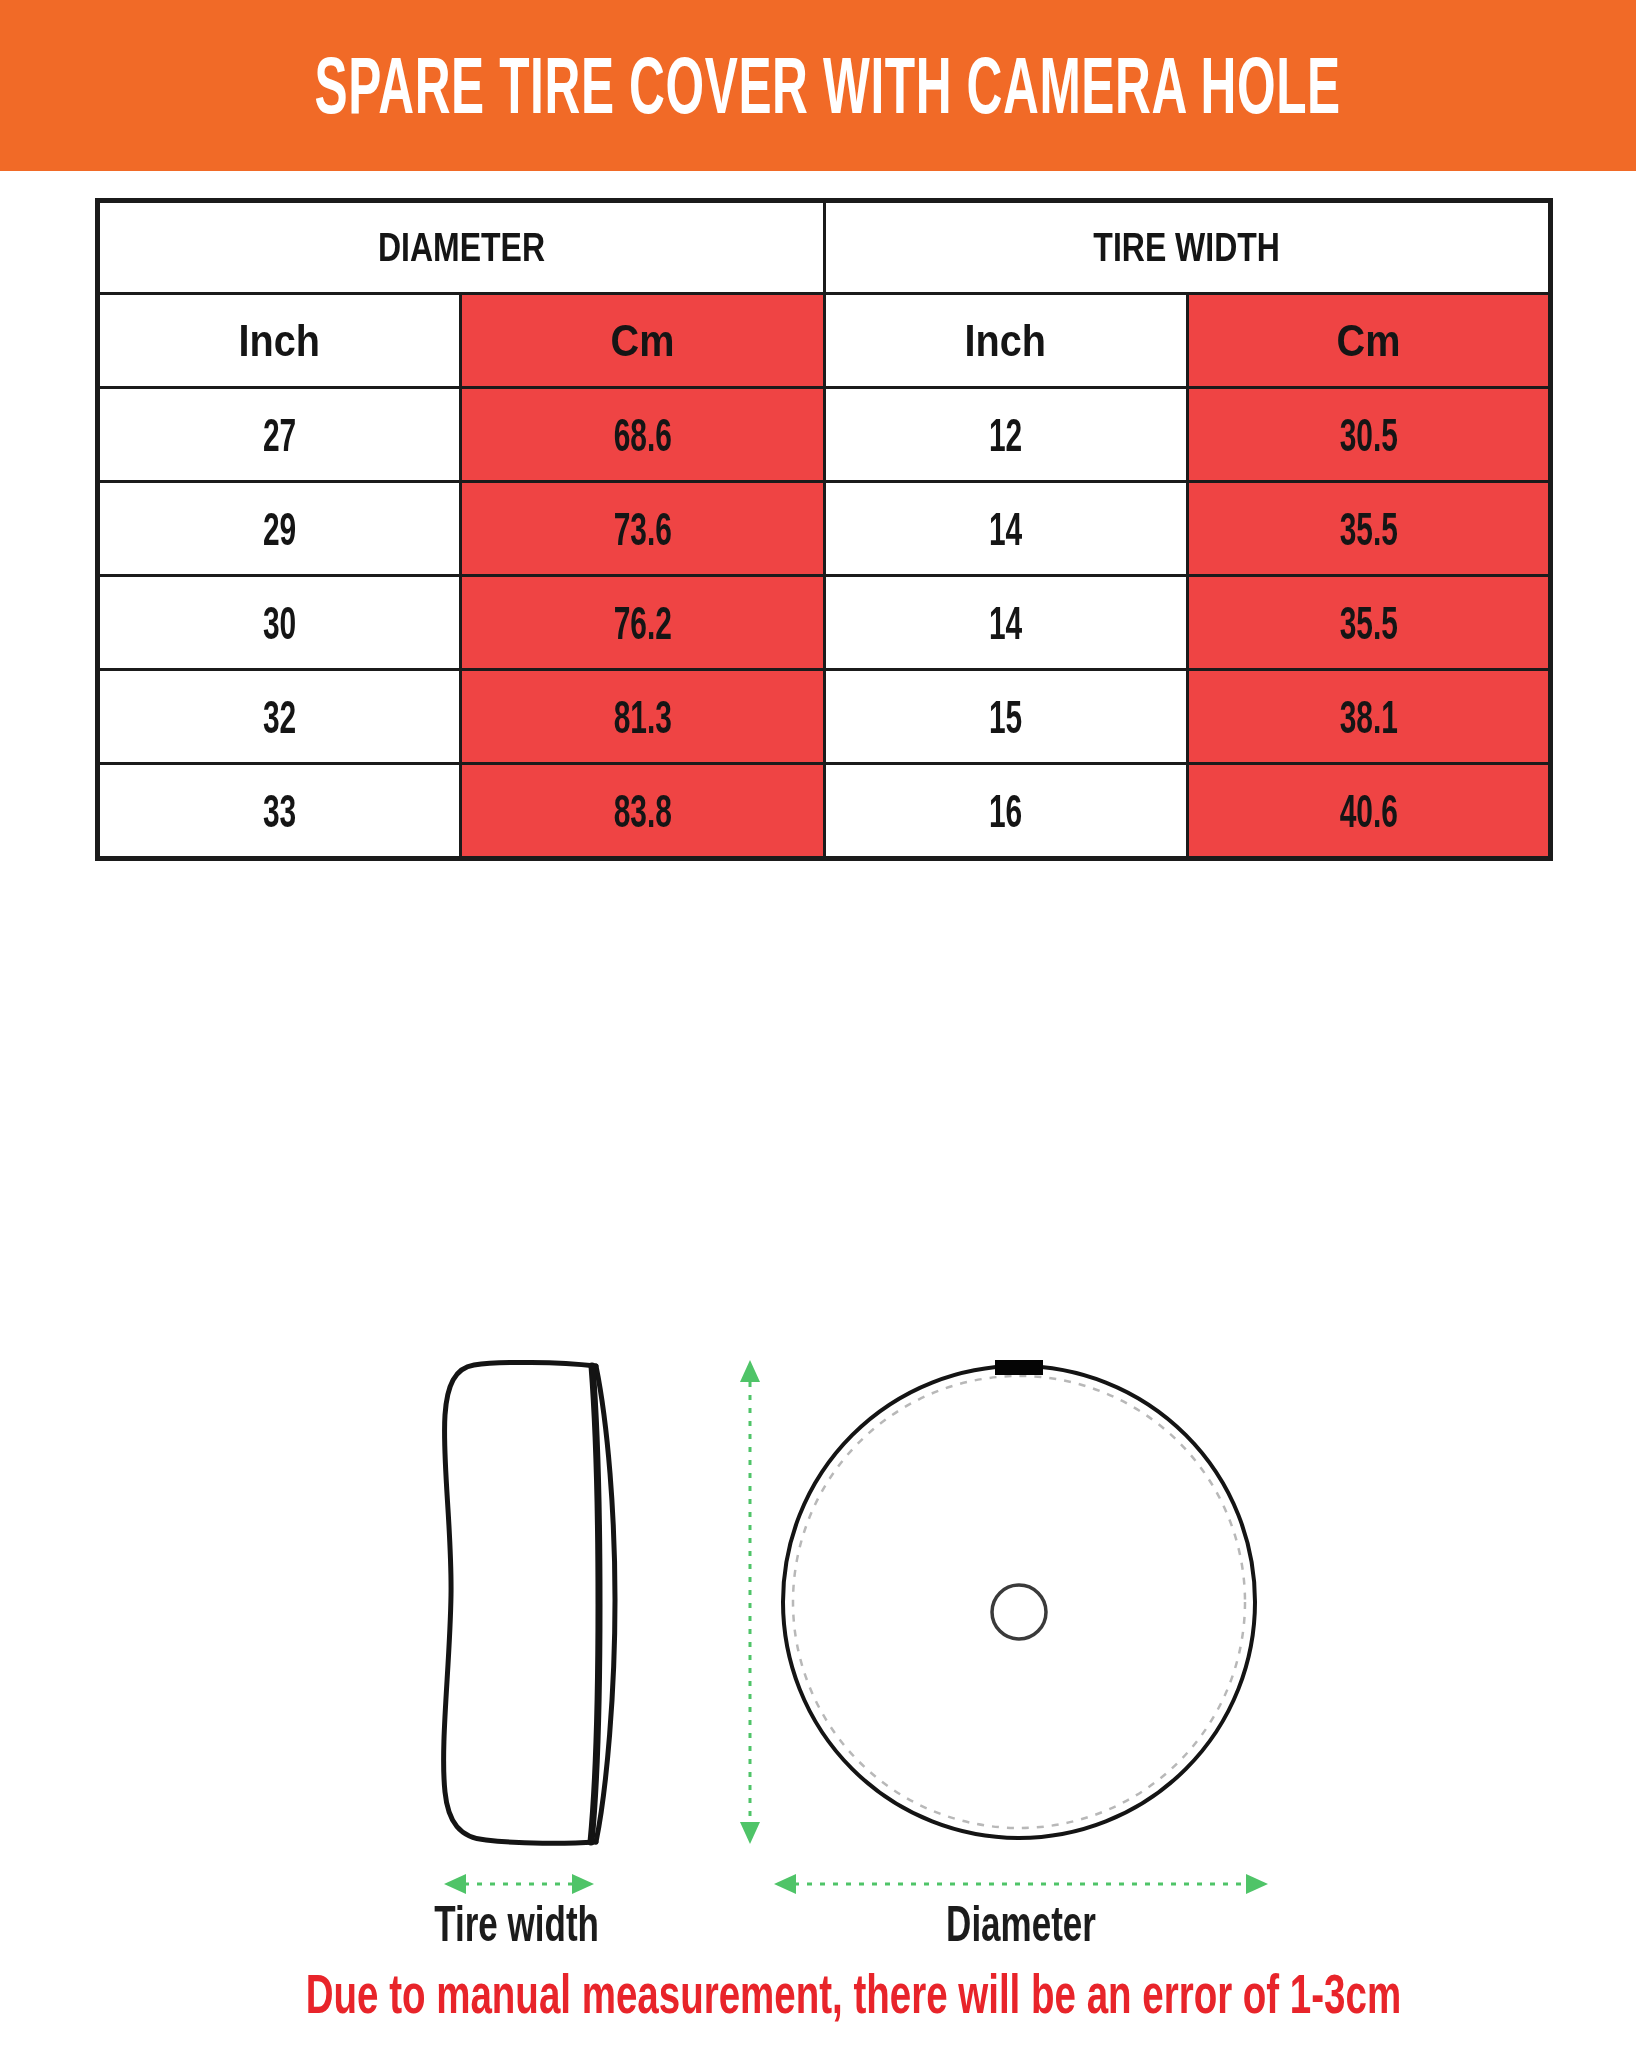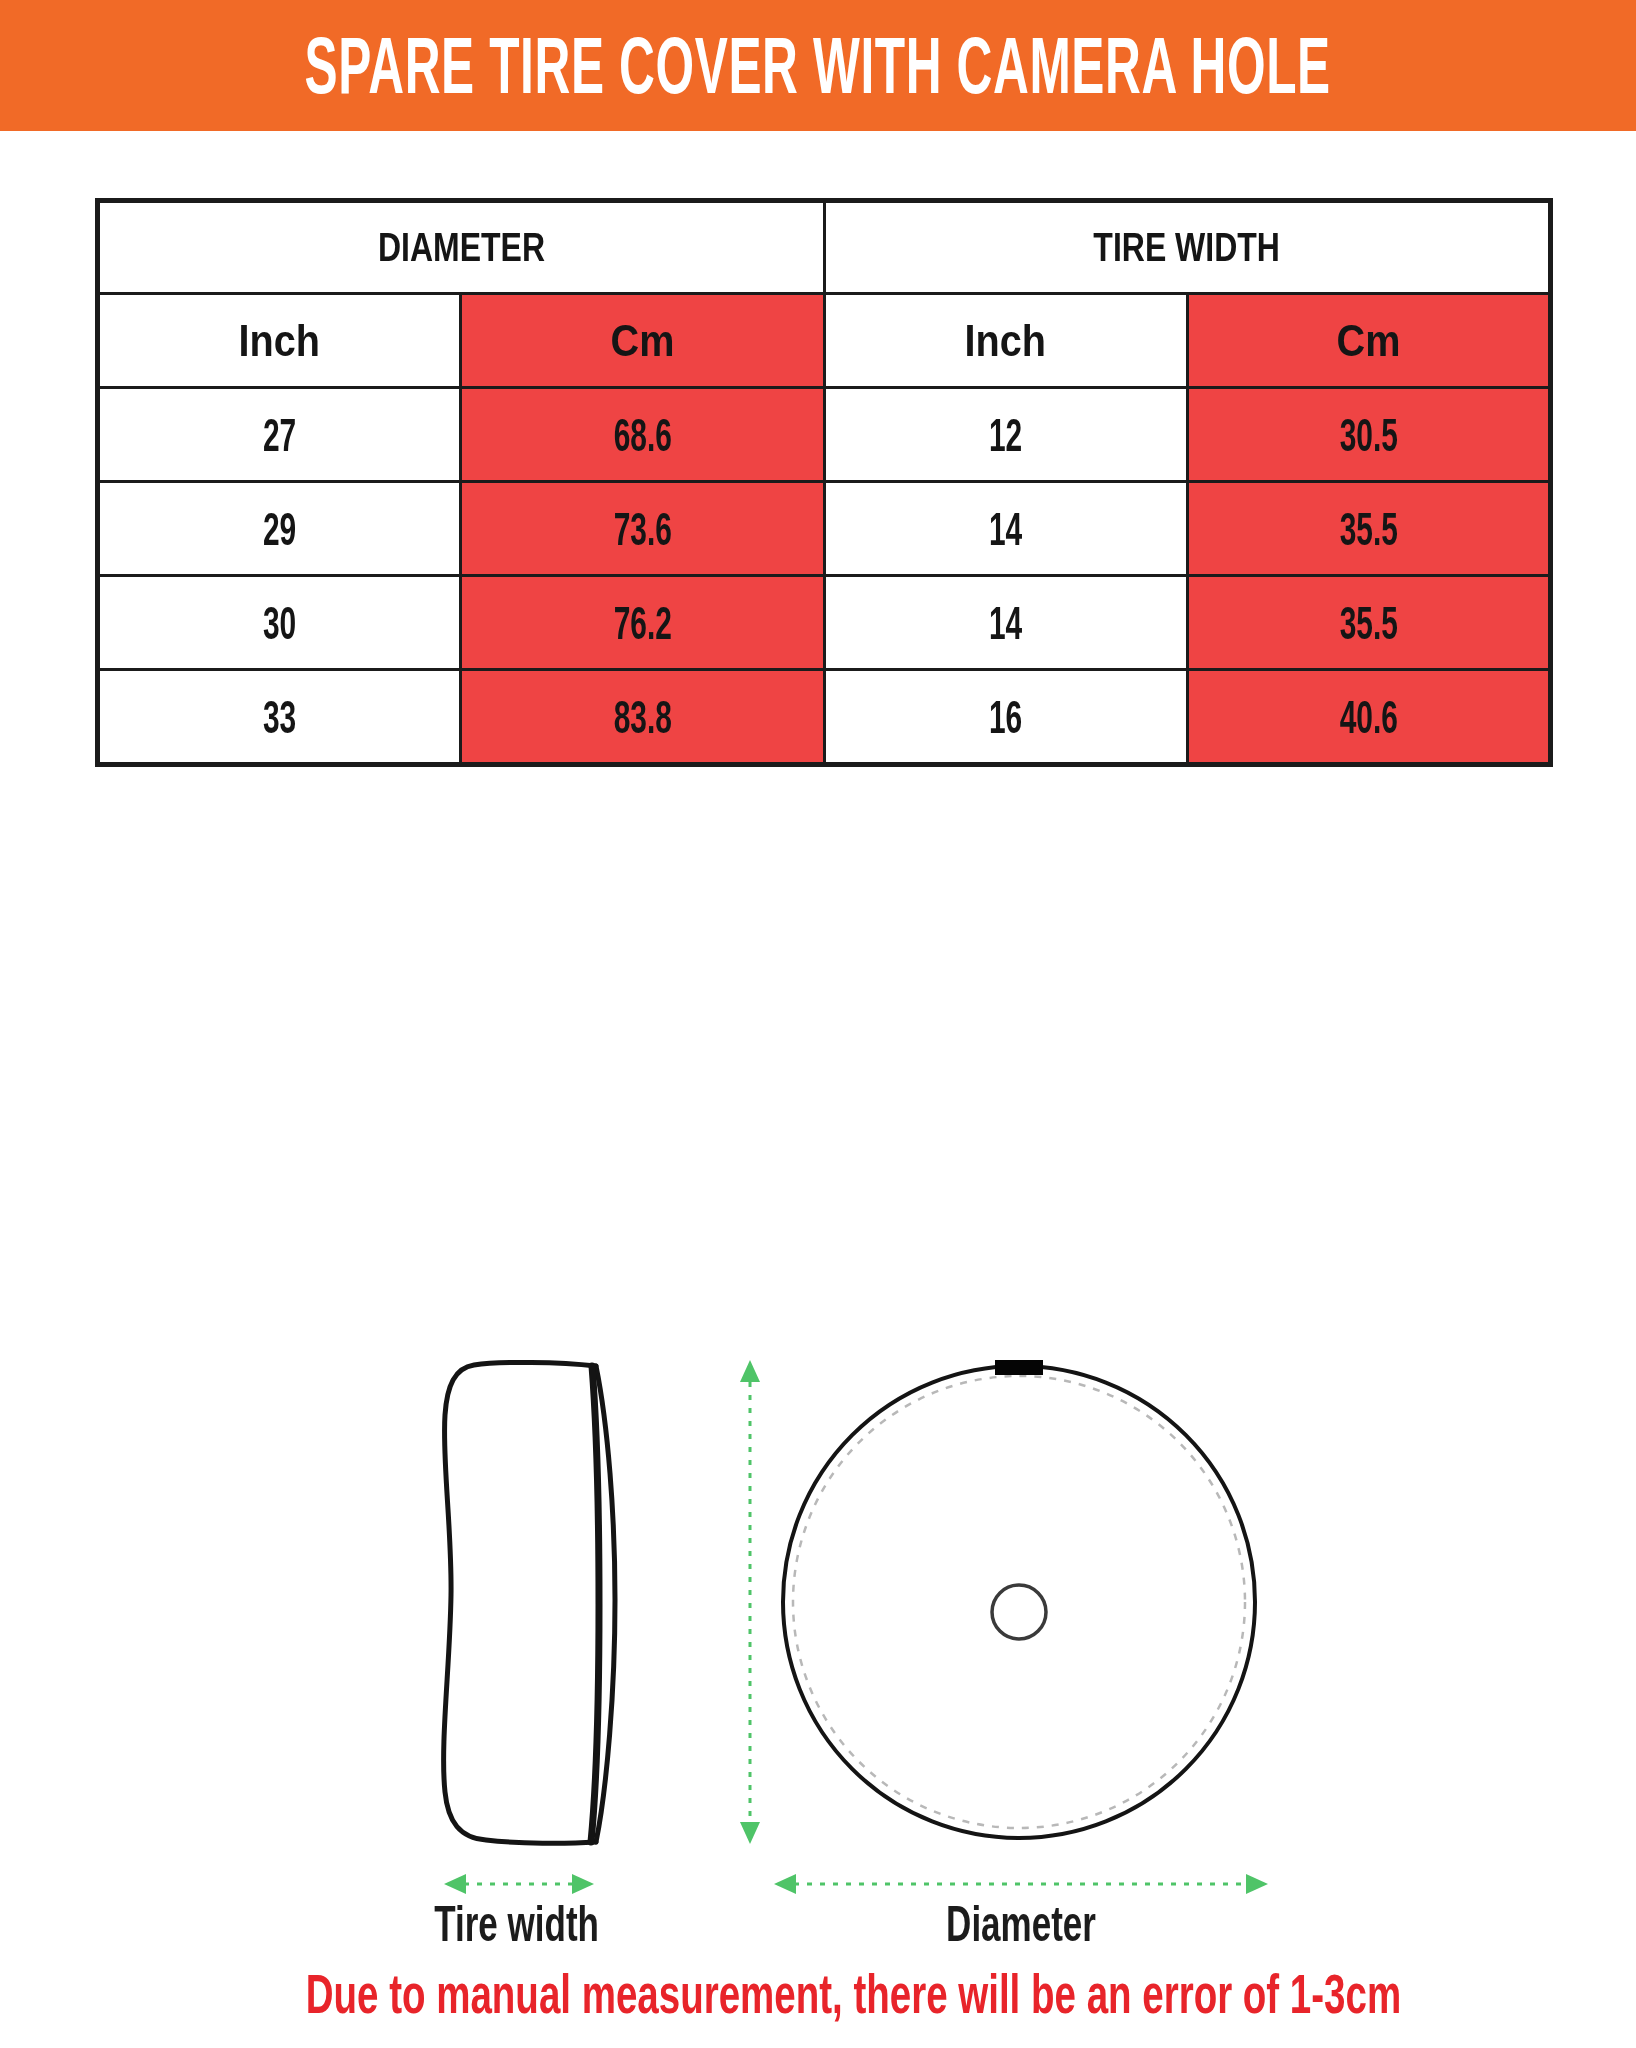--- a/index.html
+++ b/index.html
@@ -2,22 +2,22 @@
 <html><head>
 <meta charset="utf-8">
 <style>
   html,body{margin:0;padding:0;background:#ffffff;}
   .page{
     position:relative;width:1636px;height:2048px;background:#ffffff;overflow:hidden;
     font-family:"Liberation Sans","DejaVu Sans",sans-serif;color:#151515;
   }
   
   .banner{
-    position:absolute;left:0;top:0;width:1636px;height:131px;background:#F16A27;
-    display:flex;align-items:center;justify-content:center;
+    position:absolute;left:0;top:0;width:1636px;height:171px;background:#F16A27;
+    display:flex;align-items:center;justify-content:flex-start;
   }
   .banner-text{
     display:inline-block;font-size:80px;font-weight:700;color:#ffffff;
     letter-spacing:1px;white-space:nowrap;transform:scaleX(0.62);transform-origin:center;
   }
   
   .size-table{
     position:absolute;left:95px;top:198px;width:1458px;
     border-collapse:collapse;table-layout:fixed;
   }
@@ -94,20 +94,26 @@
       <td><span class="val">14</span></td>
       <td class="g"><span class="val">35.5</span></td>
     </tr>
     <tr>
       <td><span class="val">30</span></td>
       <td class="g"><span class="val">76.2</span></td>
       <td><span class="val">14</span></td>
       <td class="g"><span class="val">35.5</span></td>
     </tr>
     <tr>
+      <td><span class="val">32</span></td>
+      <td class="g"><span class="val">81.3</span></td>
+      <td><span class="val">15</span></td>
+      <td class="g"><span class="val">38.1</span></td>
+    </tr>
+    <tr>
       <td><span class="val">33</span></td>
       <td class="g"><span class="val">83.8</span></td>
       <td><span class="val">16</span></td>
       <td class="g"><span class="val">40.6</span></td>
     </tr>
   </tbody>
     </table>
 
   <svg class="diagram" viewBox="0 0 1636 2048" xmlns="http://www.w3.org/2000/svg">
 

